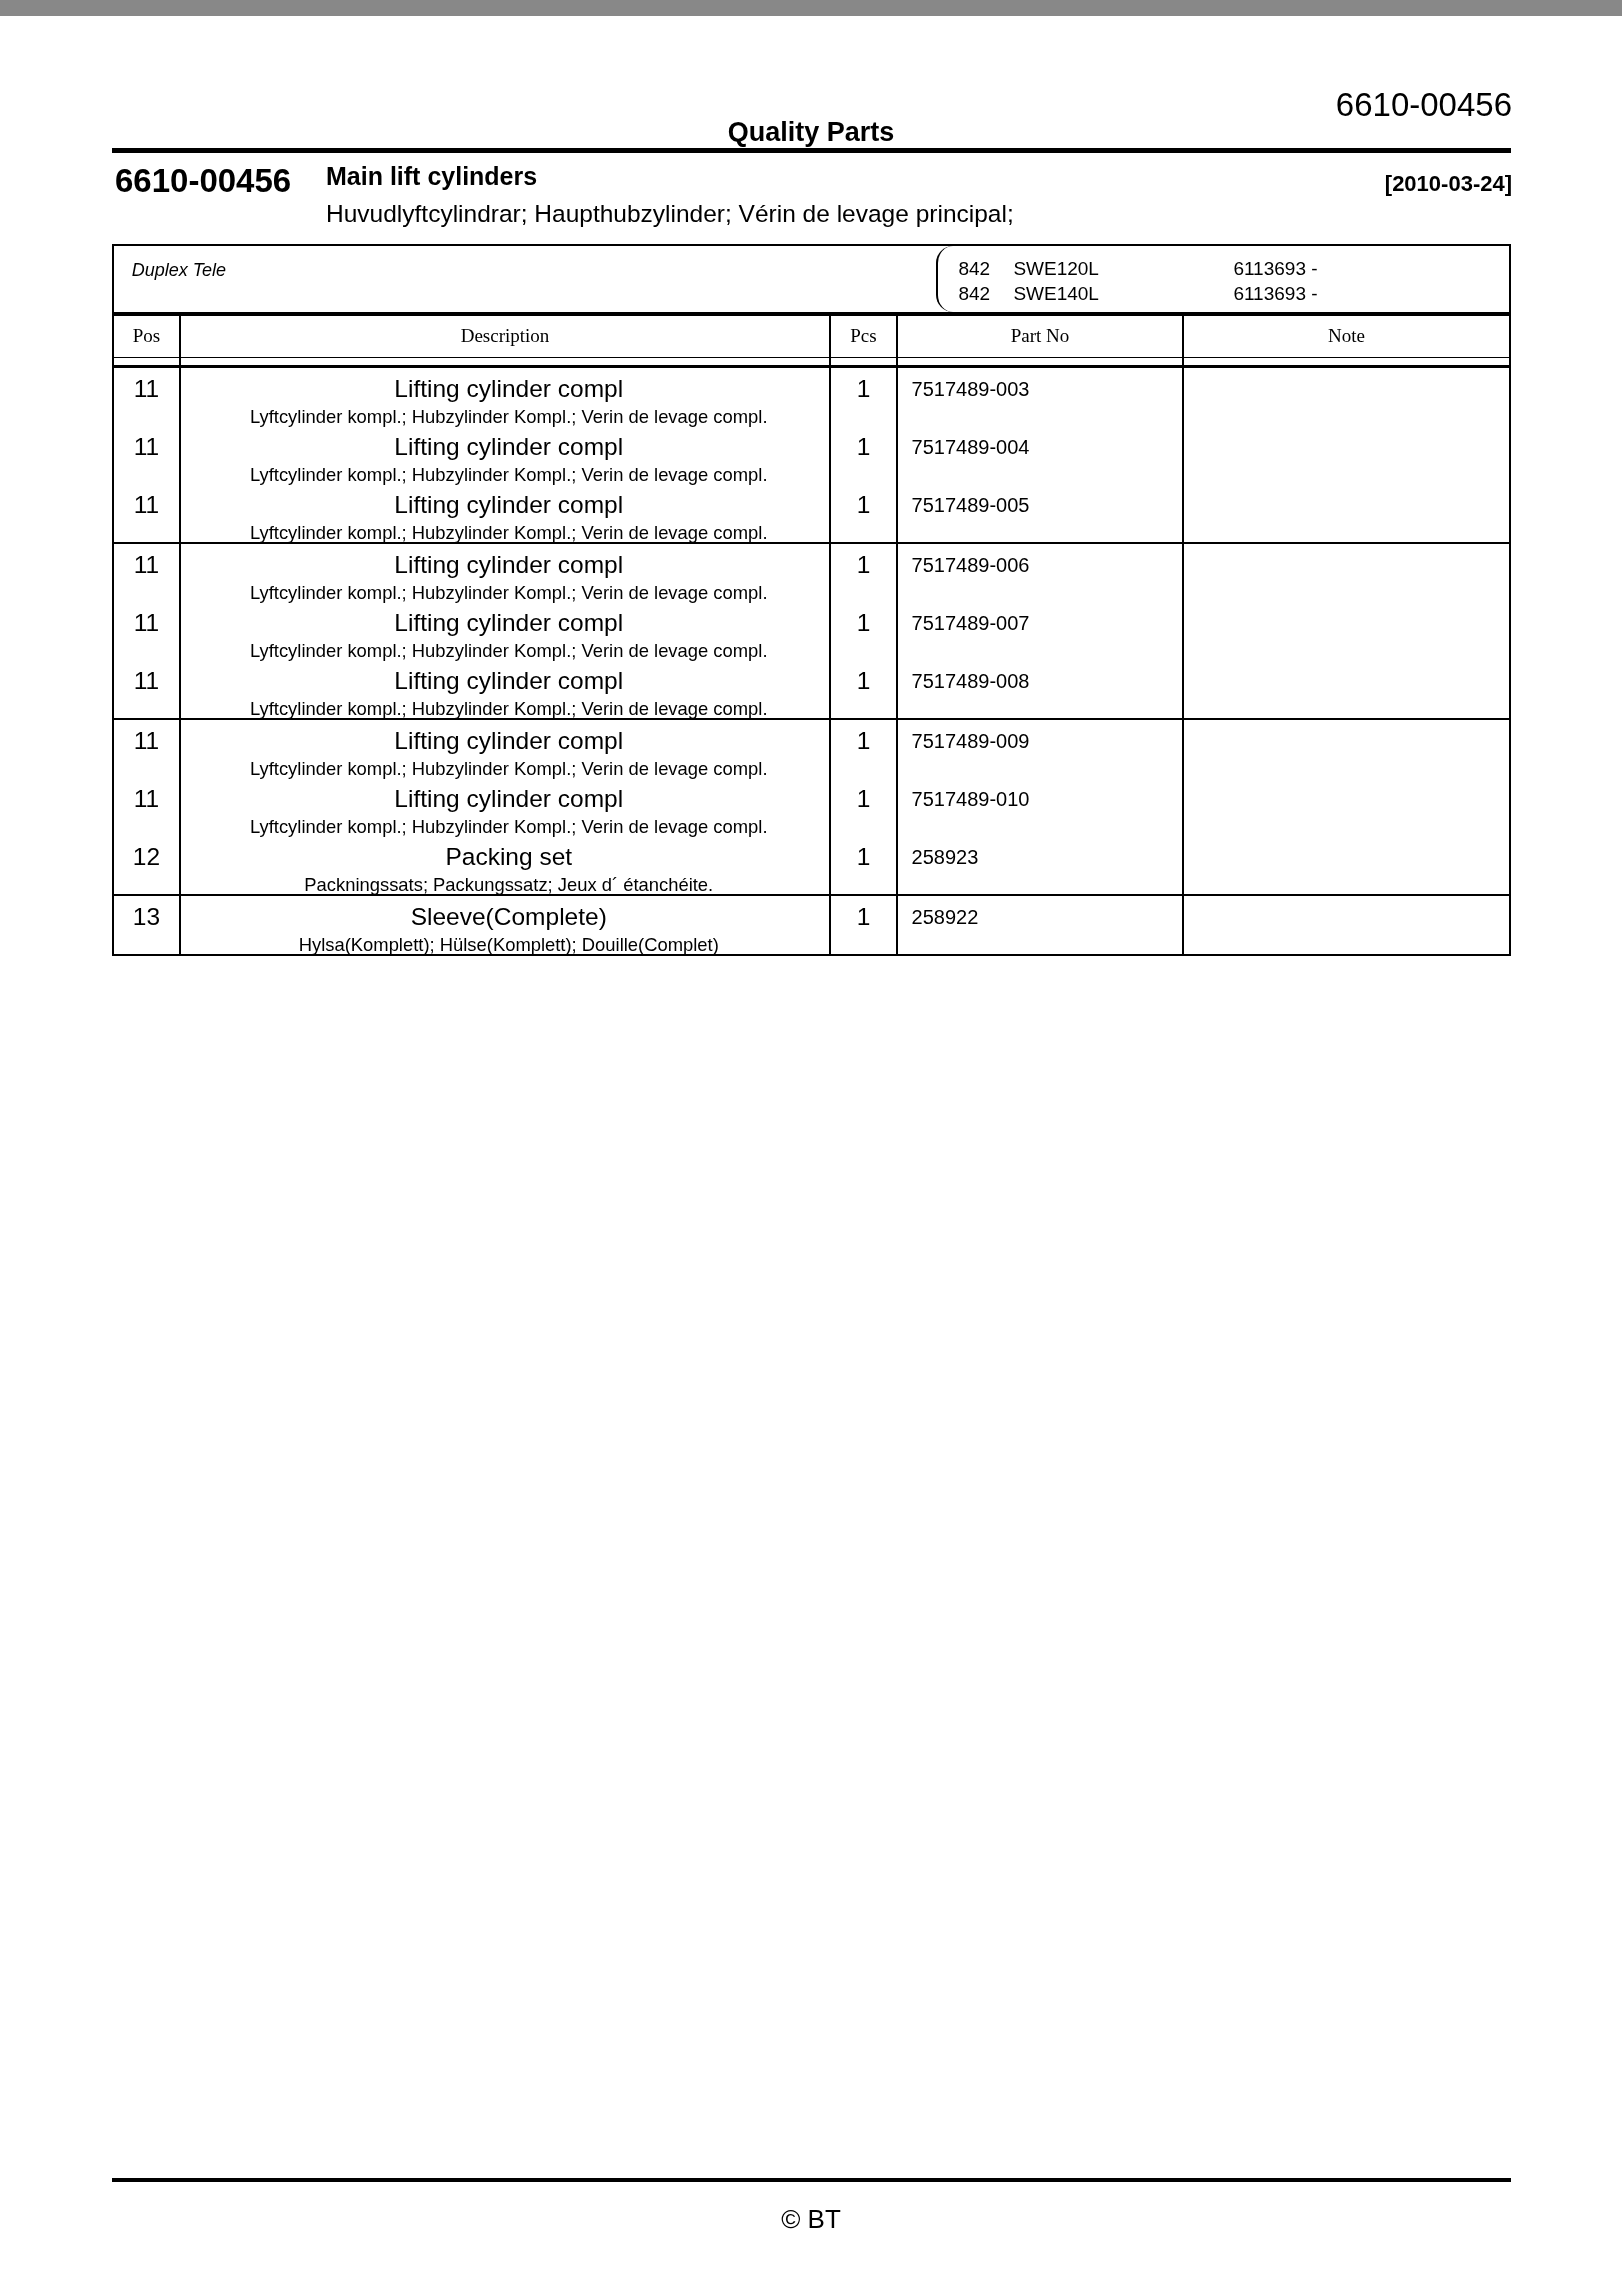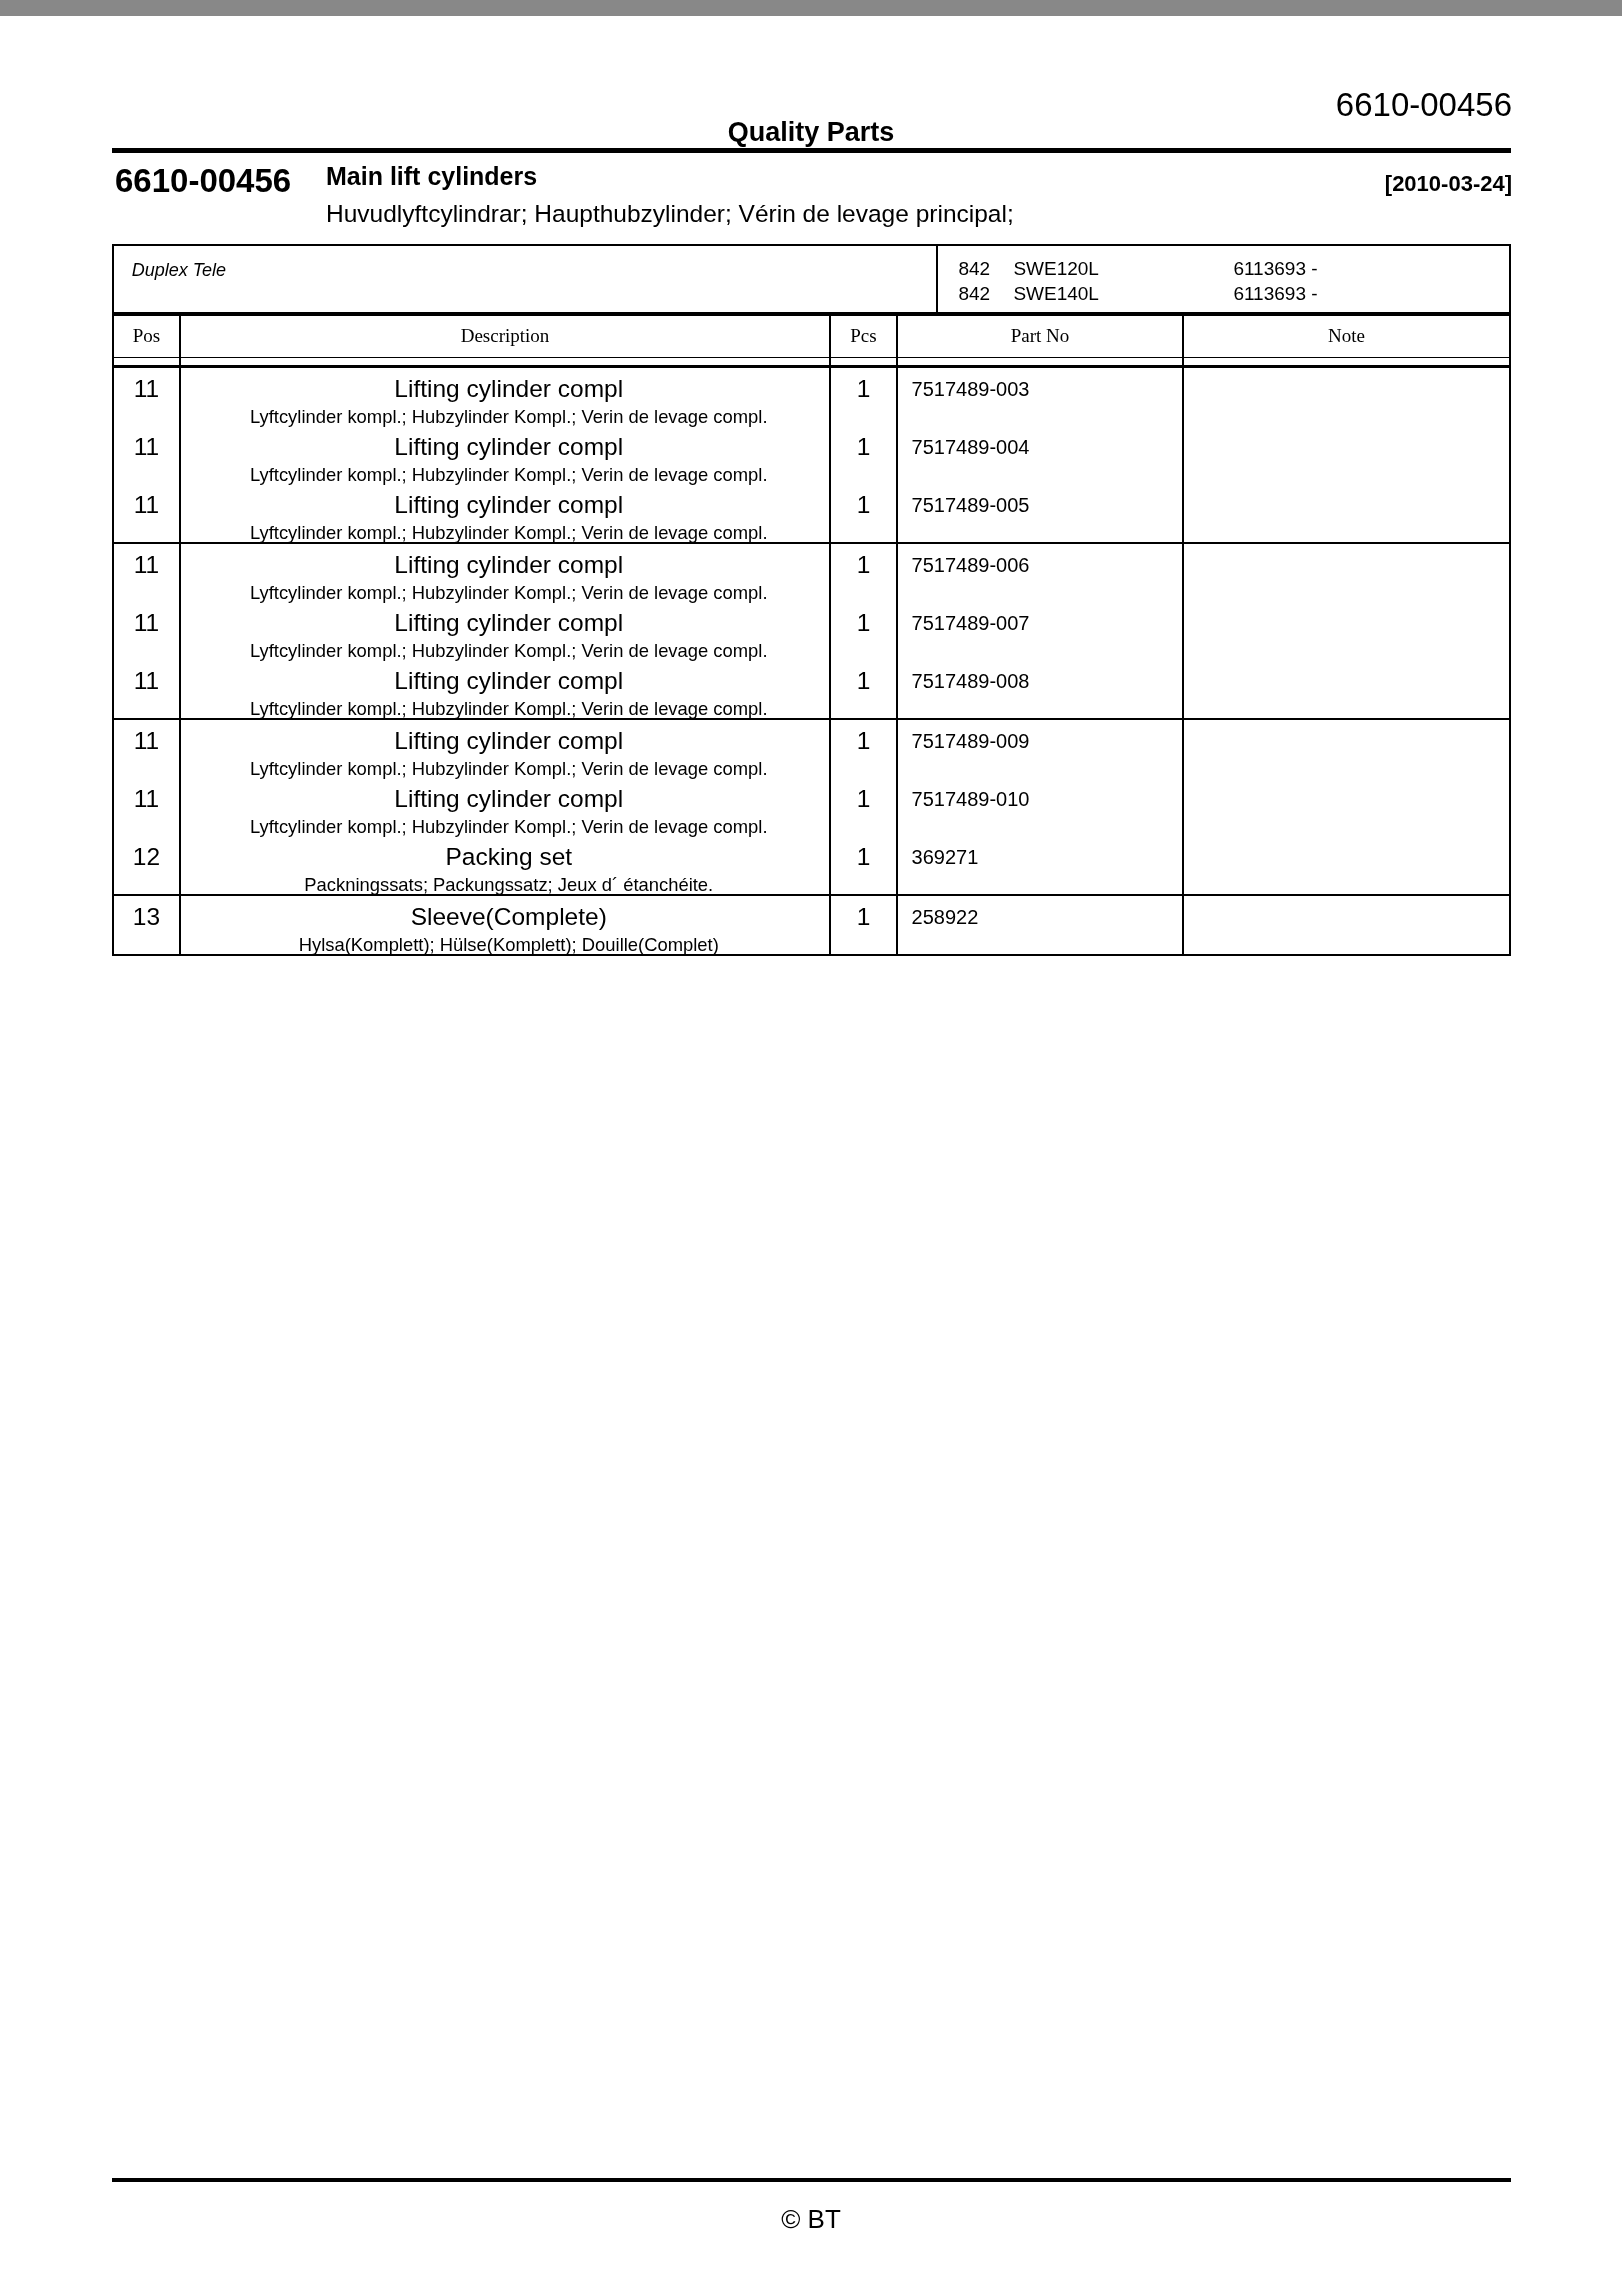--- a/index.html
+++ b/index.html
@@ -35,21 +35,21 @@
     border: 2.7px solid #000;
   }
   .model-box {
     display: grid; grid-template-columns: 822px 1fr;
     height: 70px; border-bottom: 4.1px solid #000;
   }
   .model-name {
     padding: 11px 0 0 17.7px;
     font-size: 18px; font-style: italic; line-height: 27px;
   }
-  .model-right { border-left: 2px solid #000; padding: 9.5px 0 0 20.4px; }
+  .model-right { border-left: 2px solid #000; padding: 9.5px 0 0 20.4px; border-radius: 17px; }
   .variant { display: grid; grid-template-columns: 55px 220px auto; font-size: 19px; line-height: 25px; }
 
   .grid5 { display: grid; grid-template-columns: 67px 650px 67px 286px 1fr; }
   .cell { border-right: 2px solid #000; }
   .cell:last-child { border-right: none; }
 
   .thead { height: 42px; border-bottom: 1.4px solid #000; font-family: Liberation Serif, serif; }
   .thead .cell {
     font-size: 19px; line-height: 40px; text-align: center;
   }
@@ -205,21 +205,21 @@
             <div class="cell c-part">7517489-010</div>
             <div class="cell c-note"></div>
           </div>
           <div class="trow grid5">
             <div class="cell c-pos">12</div>
             <div class="cell c-desc">
               <div class="d-main">Packing set</div>
               <div class="d-sub">Packningssats; Packungssatz; Jeux d´ étanchéite.</div>
             </div>
             <div class="cell c-pcs">1</div>
-            <div class="cell c-part">369271</div>
+            <div class="cell c-part">258923</div>
             <div class="cell c-note"></div>
           </div>
         </div>
         <div class="group">
           <div class="trow grid5">
             <div class="cell c-pos">13</div>
             <div class="cell c-desc">
               <div class="d-main">Sleeve(Complete)</div>
               <div class="d-sub">Hylsa(Komplett); Hülse(Komplett); Douille(Complet)</div>
             </div>

